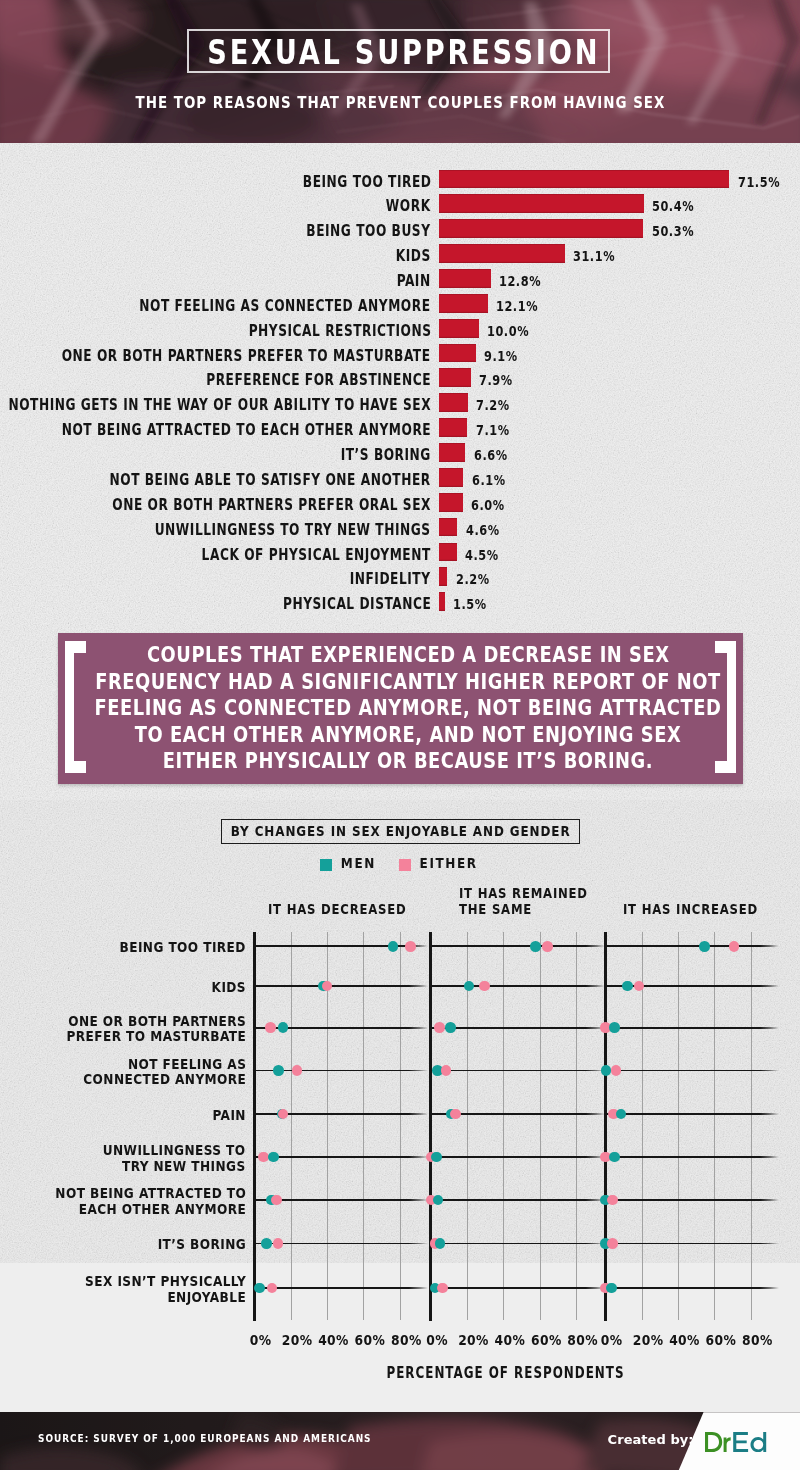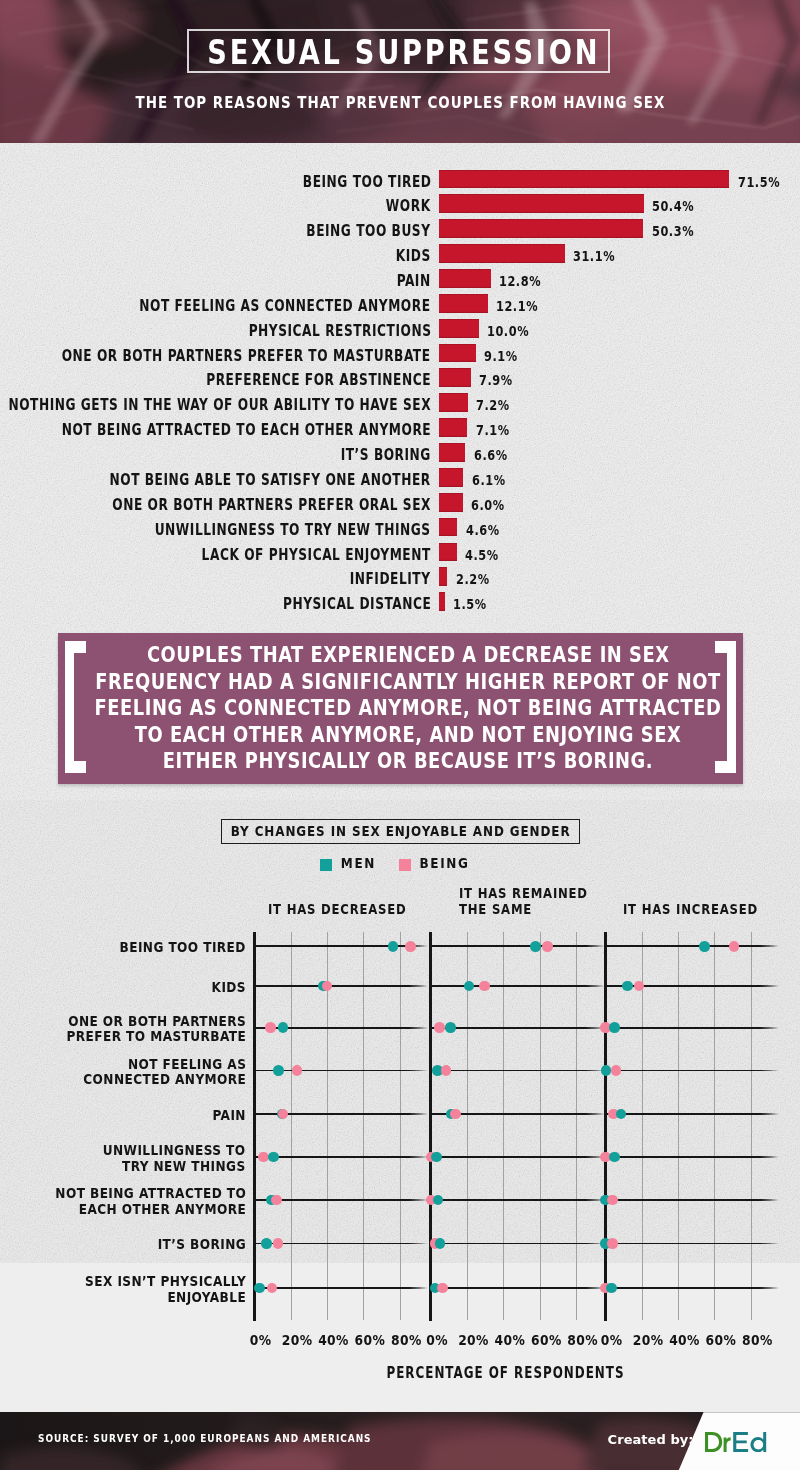--- a/index.html
+++ b/index.html
@@ -303,21 +303,21 @@
   </div>
   <div id="dp-title-box"></div>
   <div id="dp-title">BY CHANGES IN SEX ENJOYABLE AND GENDER</div>
   <div id="dp-legend">
       <div class="lgd" style="left: 319.8px;">
         <span class="sw" style="background: rgb(20, 160, 154);"></span>
         <span class="nm">MEN</span>
       </div>
       <div class="lgd" style="left: 398.6px;">
         <span class="sw" style="background: rgb(244, 130, 155);"></span>
-        <span class="nm">BEING</span>
+        <span class="nm">EITHER</span>
       </div>
     </div>
   <div id="dp-body">
       <div class="pnl-title" style="left: 268.1px; top: 901.6px;">IT HAS DECREASED</div>
       <div class="pnl-title" style="left: 458.8px; top: 886.2px;">IT HAS REMAINED<br>THE SAME</div>
       <div class="pnl-title" style="left: 622.9px; top: 901.6px;">IT HAS INCREASED</div>
       <div class="dp-rowlab" style="top: 940.1px;">BEING TOO TIRED</div>
       <div class="dp-rowlab" style="top: 979.6px;">KIDS</div>
       <div class="dp-rowlab" style="top: 1013.8px;">ONE OR BOTH PARTNERS<br>PREFER TO MASTURBATE</div>
       <div class="dp-rowlab" style="top: 1056.6px;">NOT FEELING AS<br>CONNECTED ANYMORE</div>

